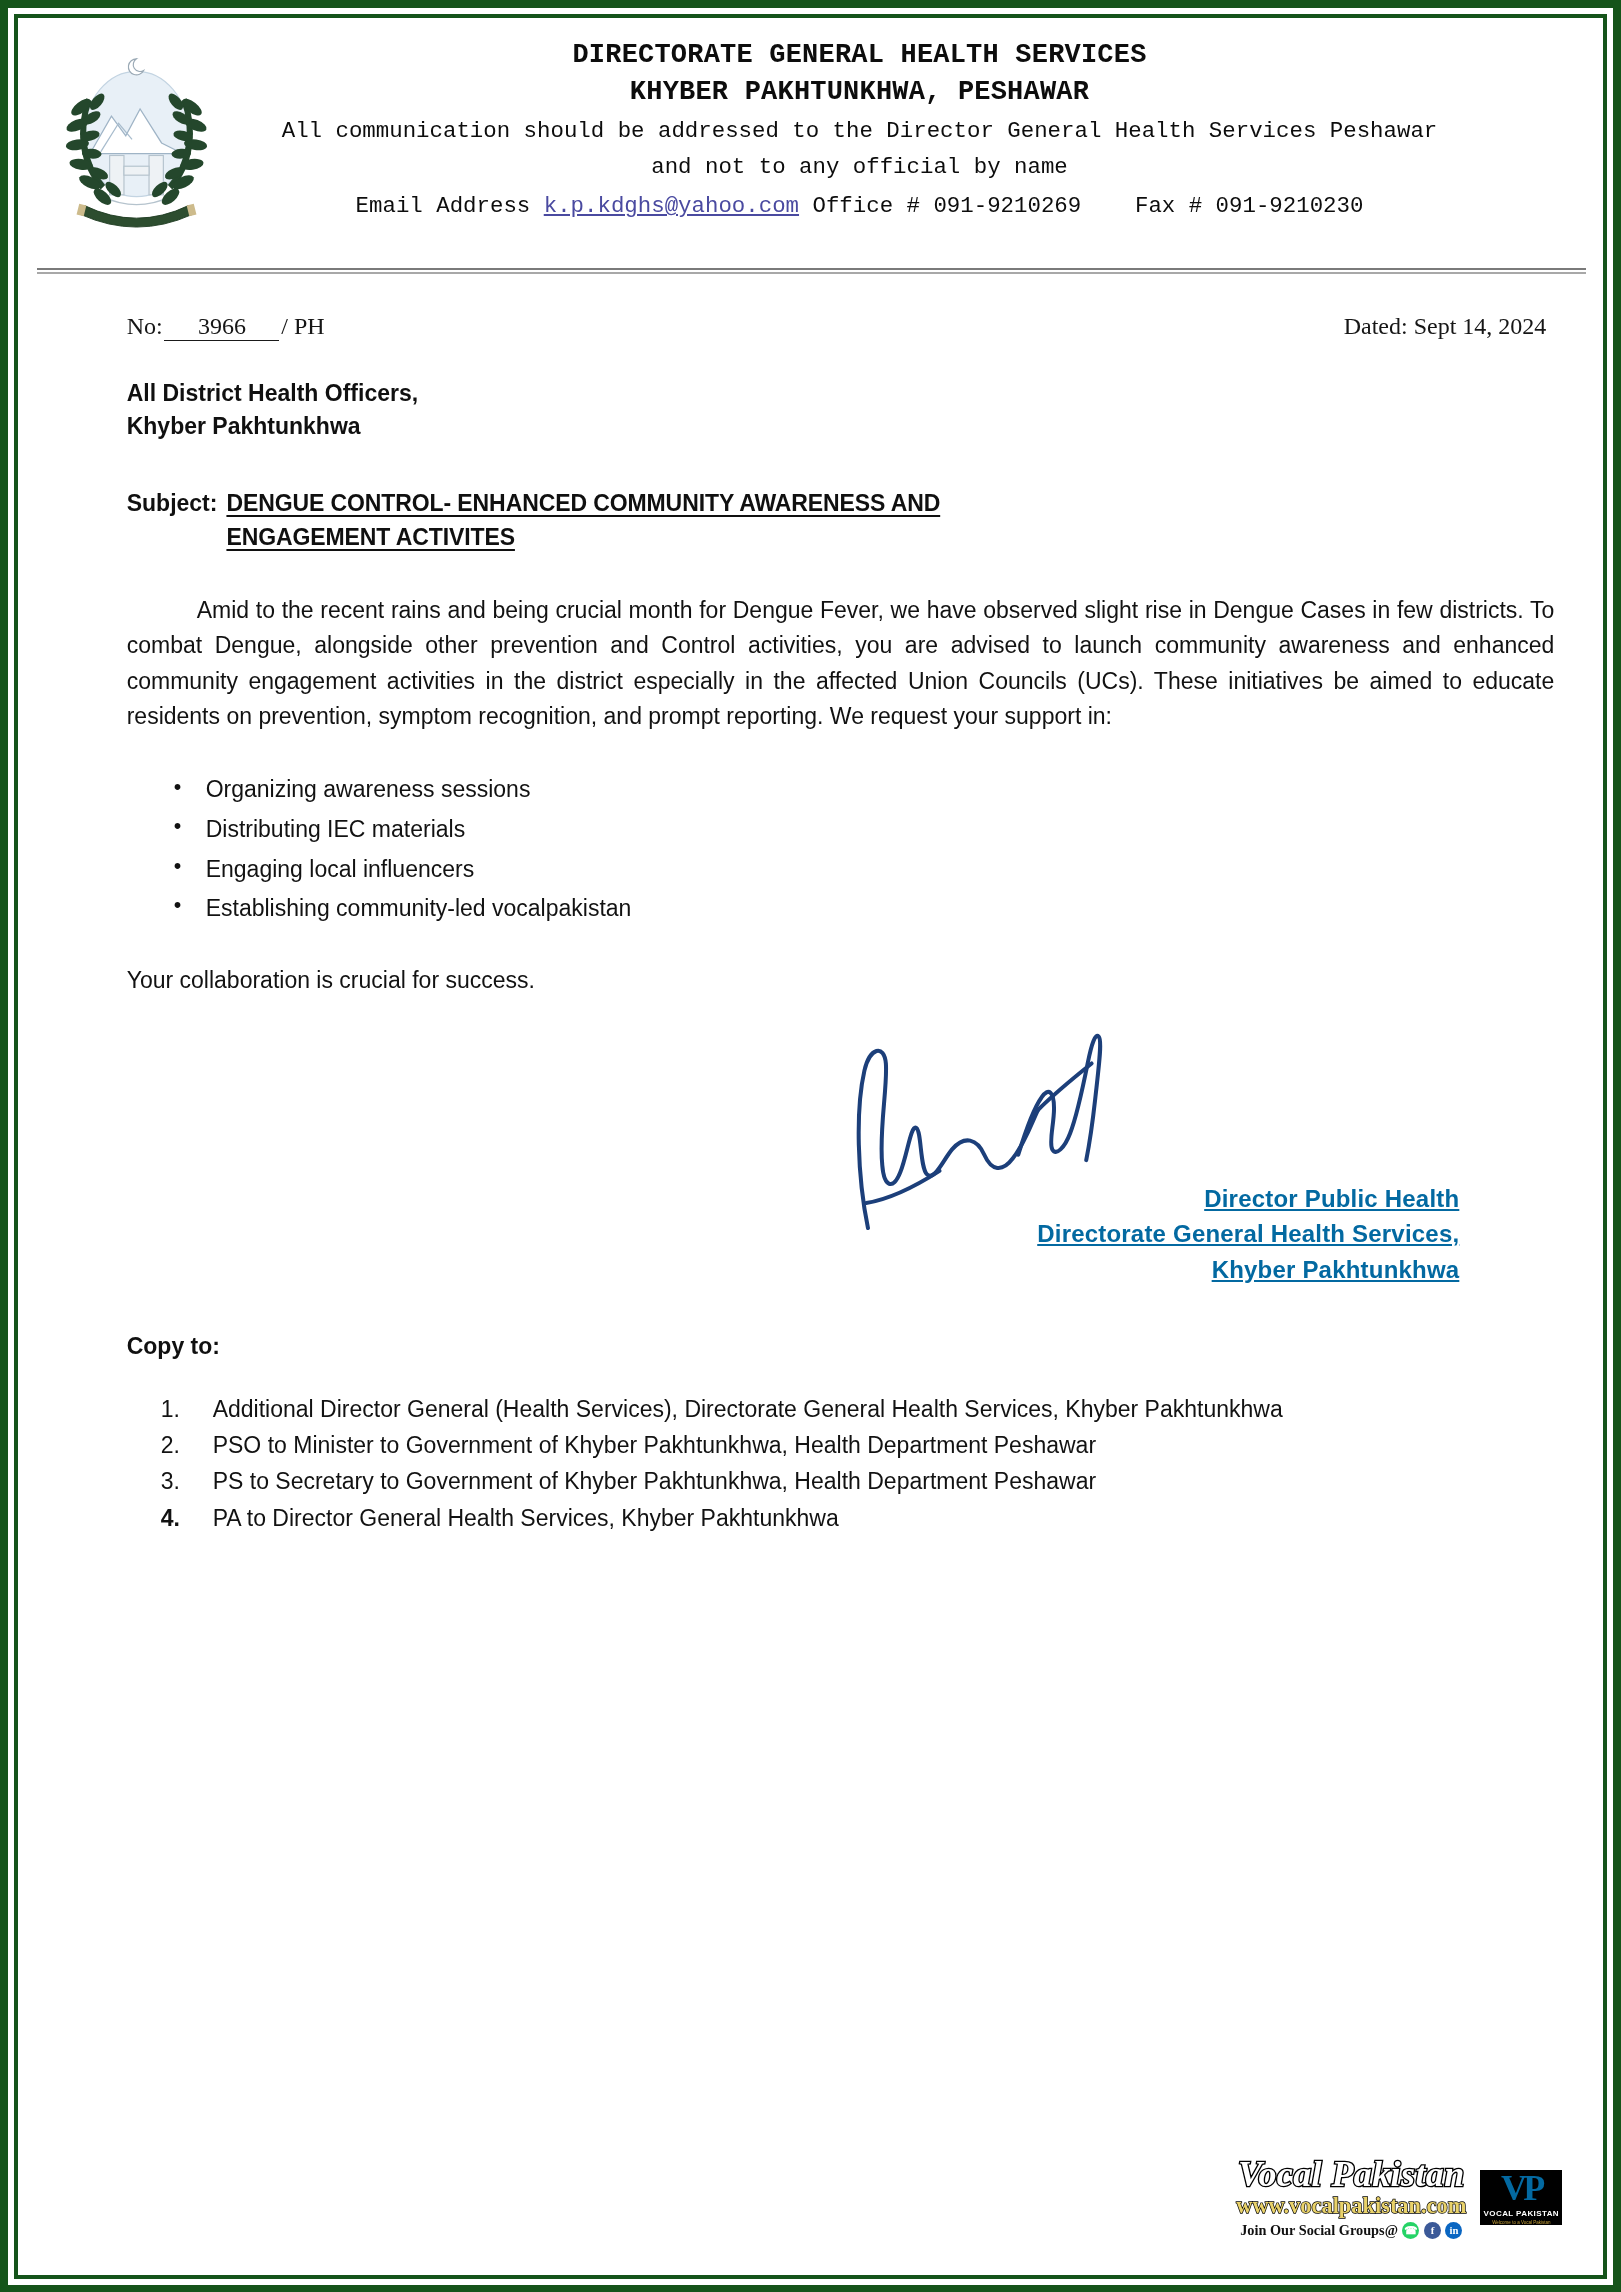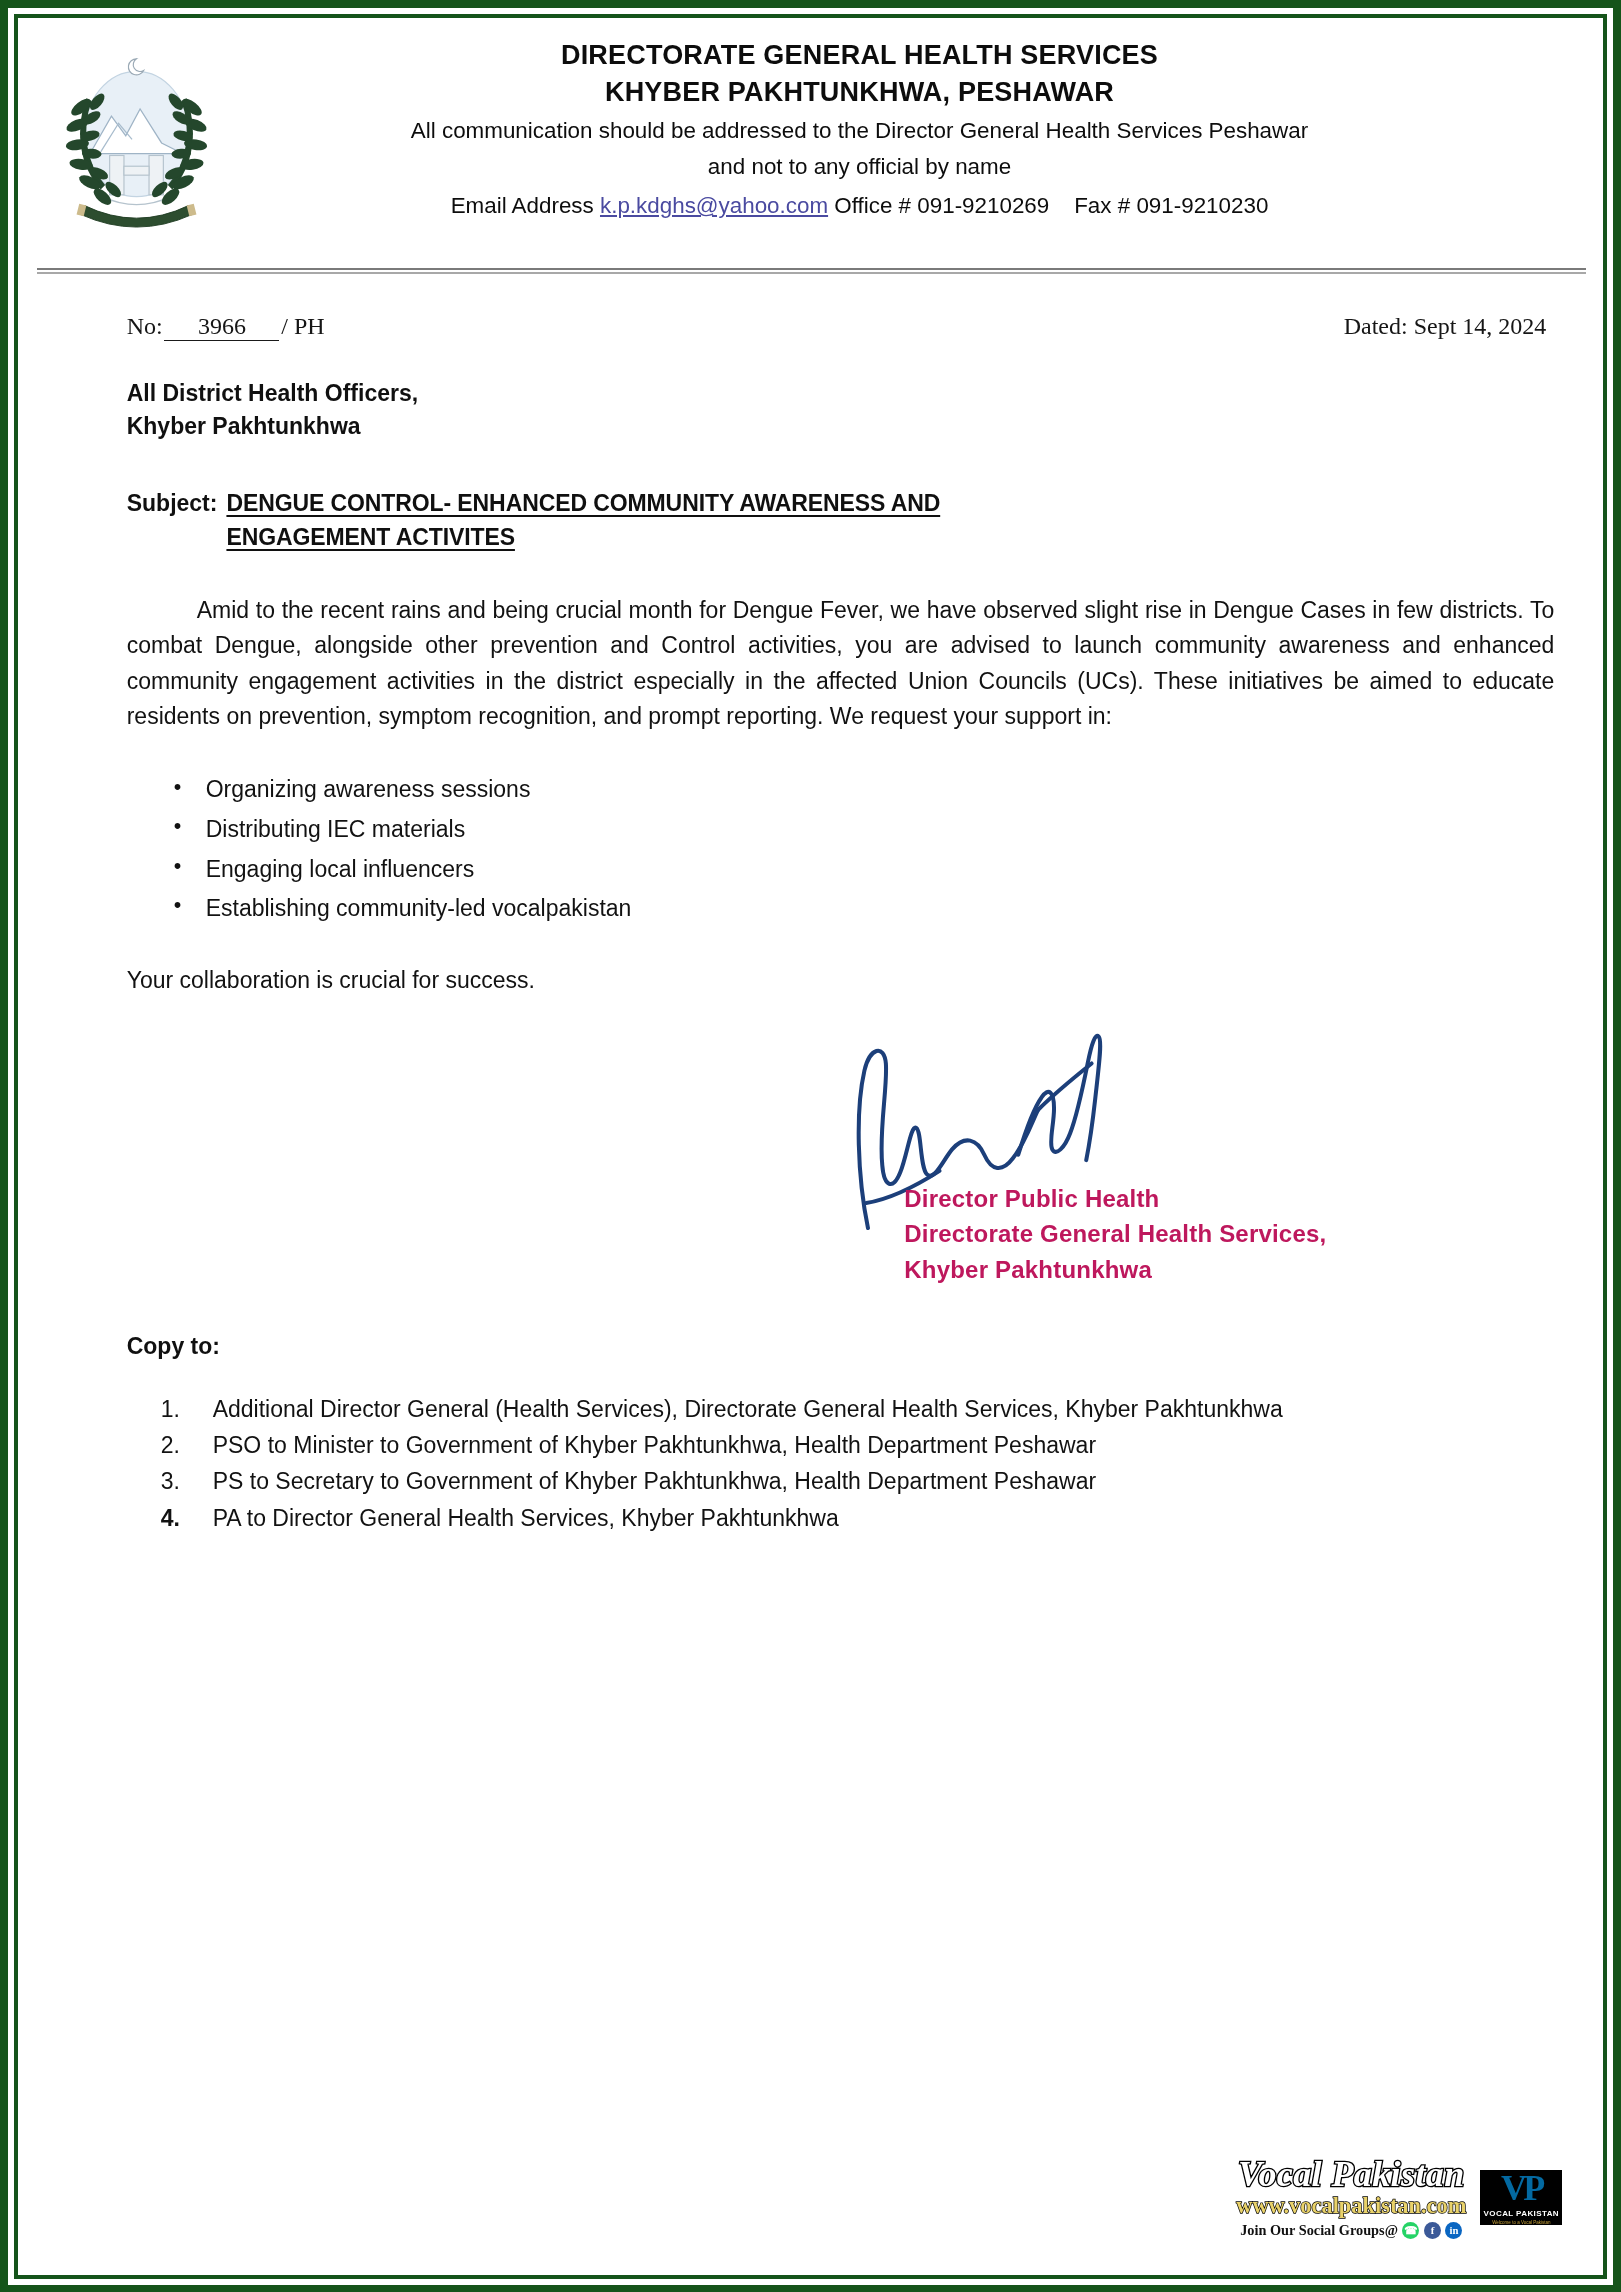--- a/index.html
+++ b/index.html
@@ -52,21 +52,21 @@
     top: 18px;
     width: 179px;
     height: 193px;
   }
   .lh-text {
     position: absolute;
     left: 134px;
     right: 36px;
     top: 10.7px;
     text-align: center;
-    font-family: Liberation Sans, sans-serif;
+    font-family: Liberation Mono, monospace;
     color: #0d0d0d;
   }
   .lh-title1 {
     font-weight: bold;
     font-size: 27px;
     letter-spacing: 0.2px;
     line-height: 1.28;
   }
   .lh-title2 {
     font-weight: bold;
@@ -221,27 +221,28 @@
     position: absolute;
     left: 806px;
     top: 0;
     width: 322px;
     height: 206px;
   }
   .sig-lines {
     position: absolute;
     right: 134px;
     top: 157px;
-    text-align: left;
+    text-align: right;
     width: 555px;
     font-size: 24px;
     font-weight: bold;
     line-height: 1.48;
-    color: #be185d;
+    color: #0369a1;
     letter-spacing: 0.2px;
+    text-decoration: underline;
   }
 
   
   .copyto-label {
     padding: 0 39px 0 99px;
     font-size: 23px;
     font-weight: bold;
     color: #101010;
   }
   .copy-list {

